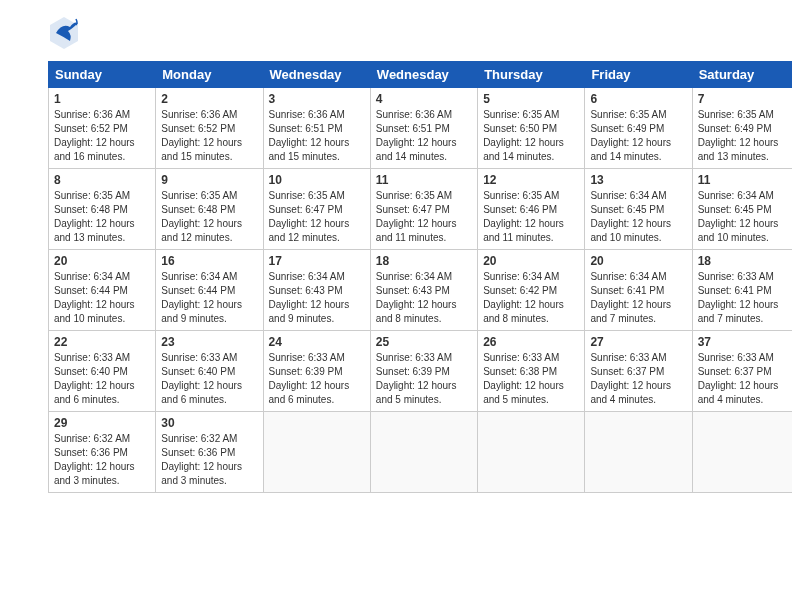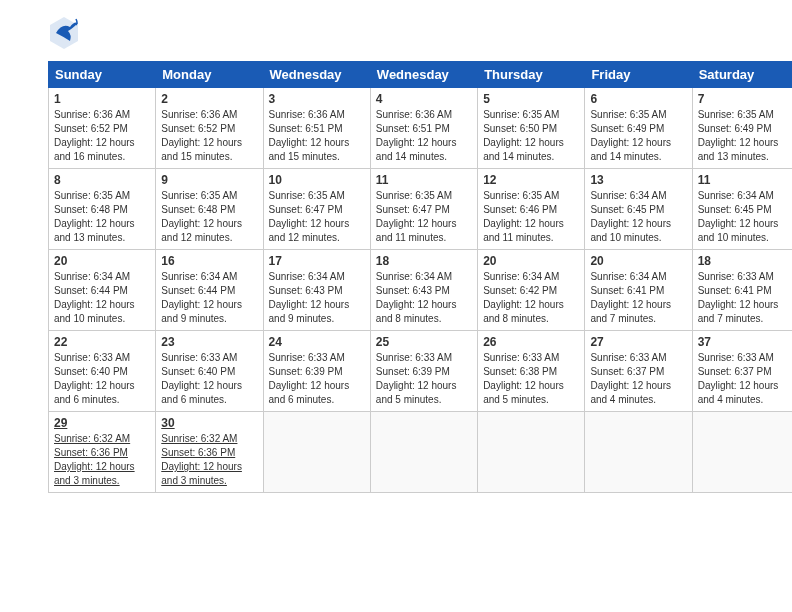--- a/index.html
+++ b/index.html
@@ -80,21 +80,20 @@
       display: block;
       margin-bottom: 2px;
     }
     .day-info {
       line-height: 1.4;
       font-size: 10px;
       color: #333;
     }
     .last-row td {
       height: 70px;
-      text-decoration: underline;
     }
   </style>
 </head>
 <body>
 
 <div class="page">
   <div class="header">
     <div class="logo">
       <svg width="32" height="36" viewBox="0 0 32 36">
         <polygon points="16,2 30,10 30,26 16,34 2,26 2,10" fill="#1a5bb5" opacity="0.15"></polygon>

